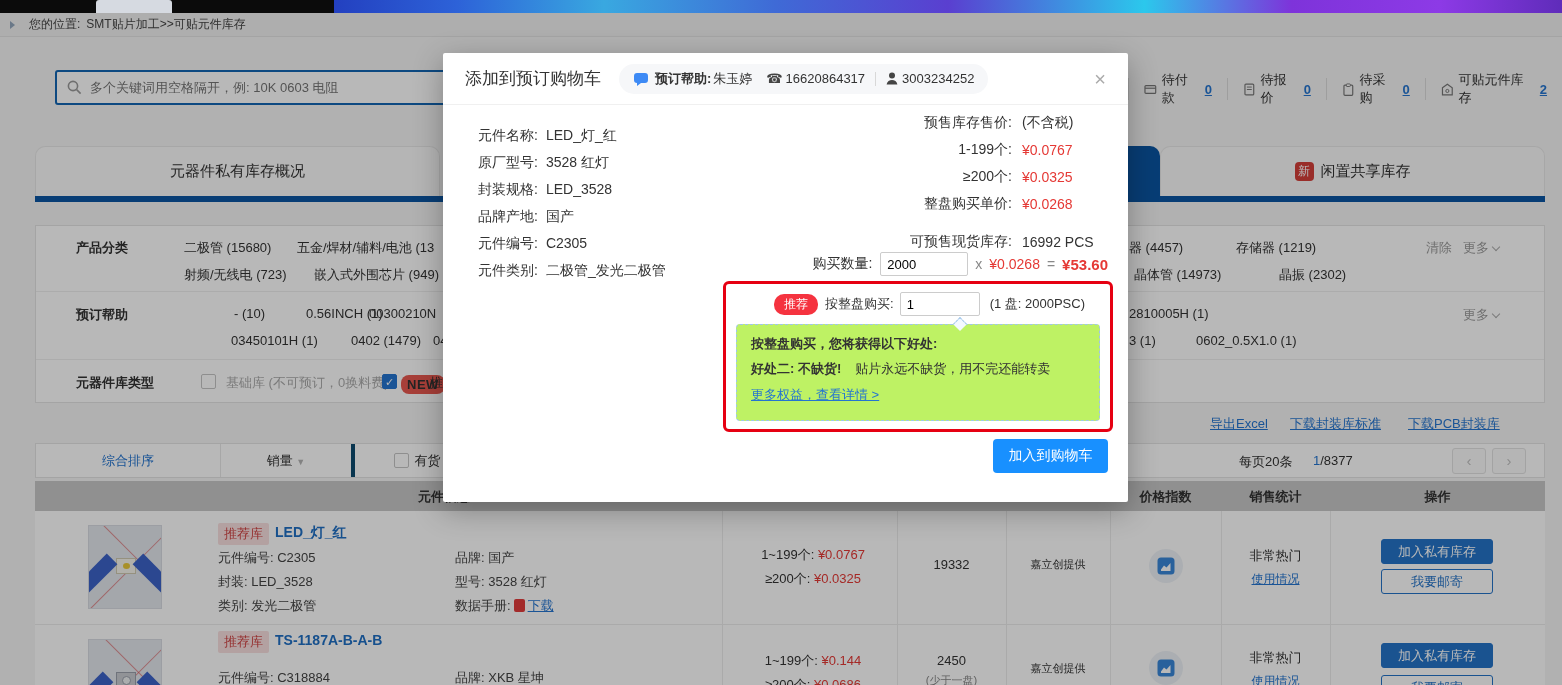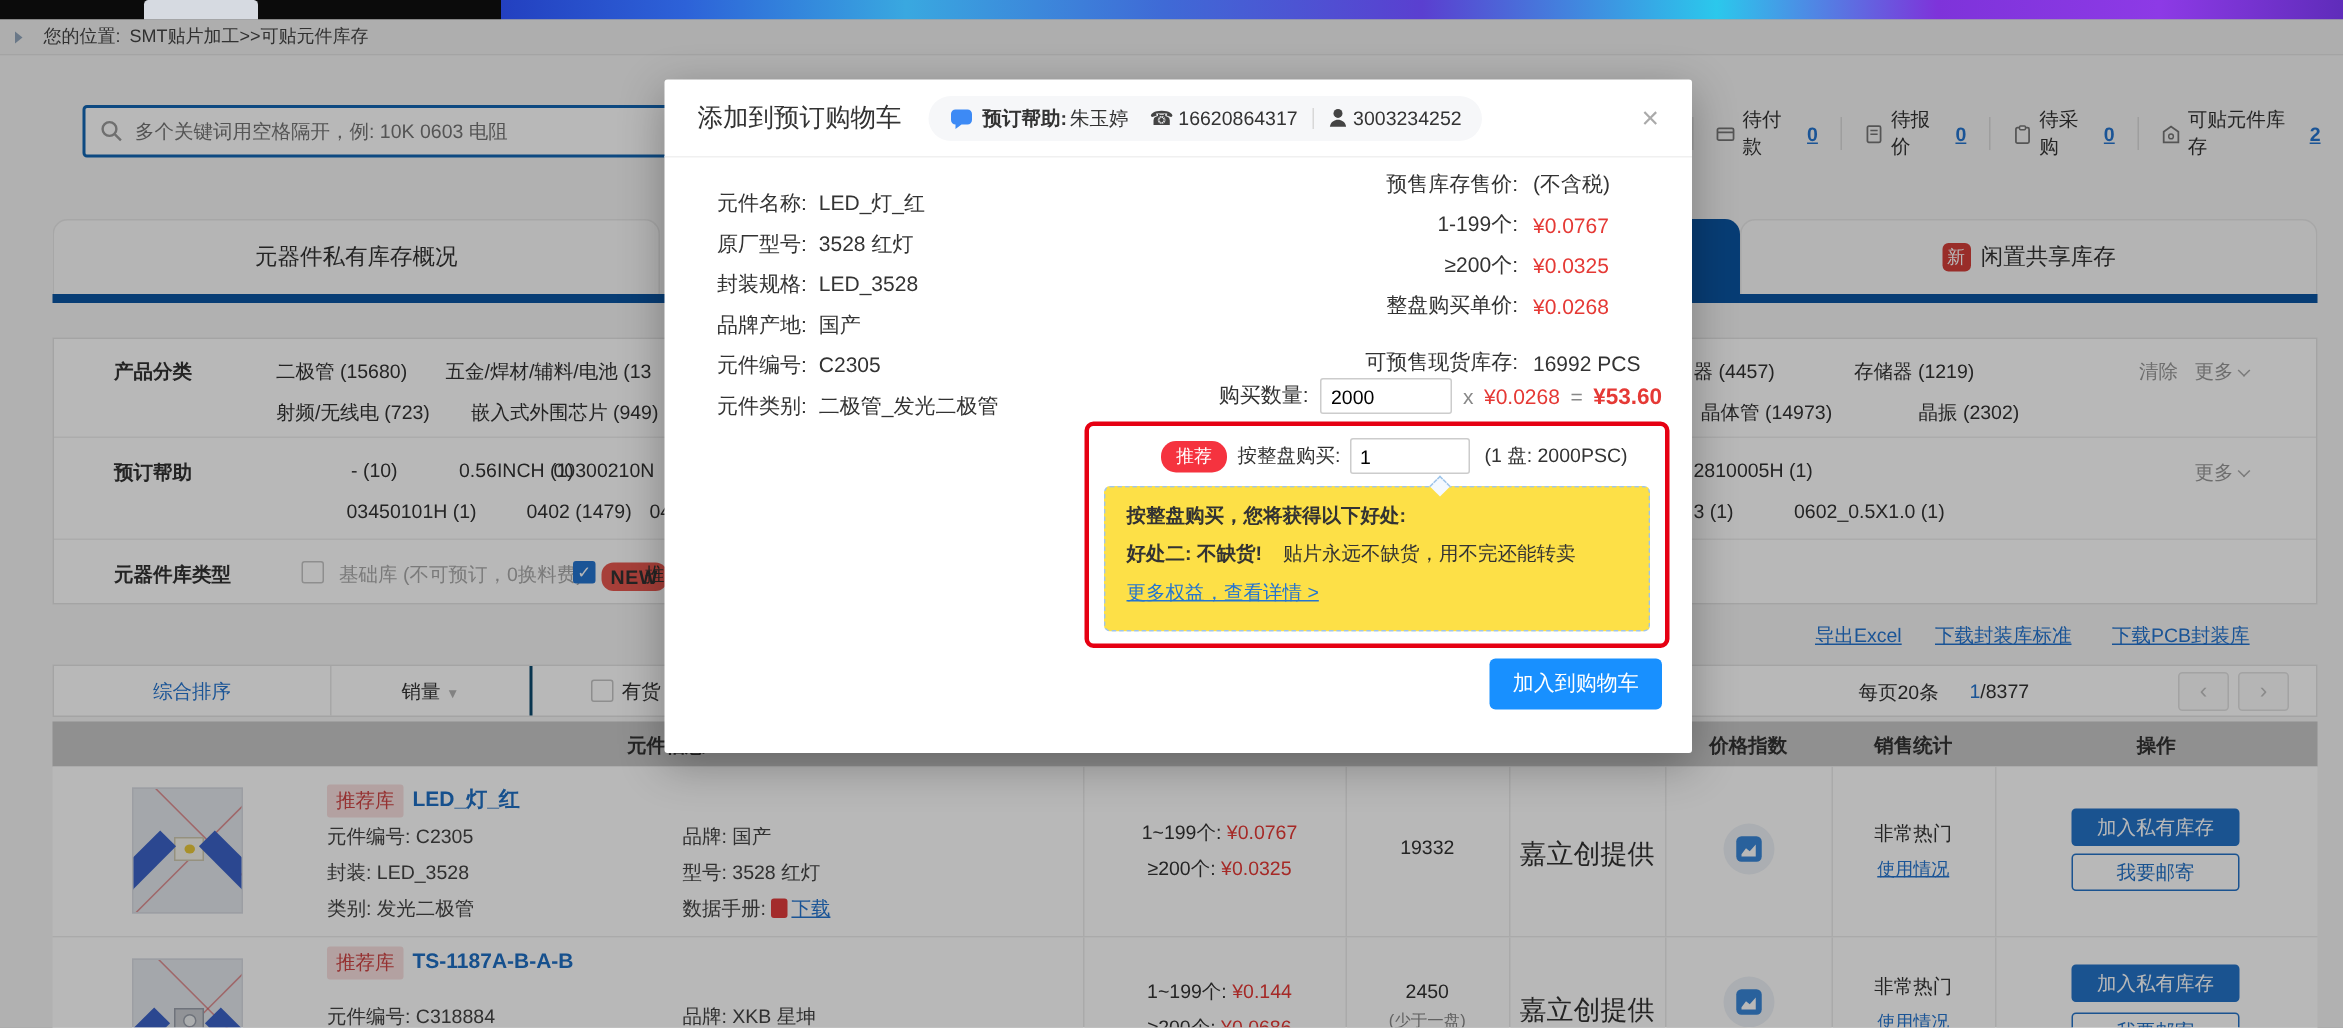--- a/index.html
+++ b/index.html
@@ -46,21 +46,21 @@
   .chev{display:inline-block;width:6px;height:6px;border-right:1.5px solid #aaa;border-bottom:1.5px solid #aaa;transform:rotate(45deg);margin-left:4px;vertical-align:2px}
   .cb{display:inline-block;width:15px;height:15px;border:1px solid #c5c5c5;background:#fff;border-radius:2px;vertical-align:middle;cursor:pointer}
   .cb.on{background:#2575d0;border-color:#2575d0;color:#fff;font-size:11px;line-height:15px;text-align:center}
   .newpill{position:absolute;background:#e8584f;color:#fff;font-size:9px;font-weight:bold;border-radius:8px;padding:2px 6px;letter-spacing:.5px}
 
   #exportlinks a{position:absolute;font-size:13px;color:#2575d0;text-decoration:underline;white-space:nowrap}
 
   #sortbar{position:absolute;left:35px;top:406px;width:1510px;height:35px;background:#fff;border:1px solid #e3e3e3}
   .sb-cell{position:absolute;top:0;height:33px;line-height:33px;text-align:center;font-size:13px;color:#333}
   #sb1{left:0;width:185px;border-right:1px solid #e8e8e8;color:#2575d0;cursor:pointer}
-  #sb2{left:185px;width:134px;border-right:2px solid #0c4a6e;cursor:pointer}
+  #sb2{left:185px;width:134px;border-right:4px solid #0c4a6e;cursor:pointer}
   #sb2 .dn{color:#b5b5b5;font-size:9px}
   #sb3{left:319px;width:124px}
   #sb3 .cb{margin-right:6px;margin-top:-2px}
   #sb-size{position:absolute;left:1203px;top:9px;font-size:13px;color:#333}
   #sb-page{position:absolute;left:1277px;top:9px;font-size:13px;color:#333}
   #sb-page b{color:#2575d0;font-weight:normal}
   .pgbtn{position:absolute;top:4px;width:34px;height:26px;border:1px solid #e2e2e2;background:#fbfbfb;border-radius:3px;color:#c0c0c0;font-size:15px;text-align:center;line-height:24px;cursor:pointer}
 
   #thead{position:absolute;left:35px;top:444px;width:1510px;height:30px;background:#c8c8c8}
   #thead span{position:absolute;top:7px;font-size:13px;font-weight:600;color:#333;text-align:center;white-space:nowrap}
@@ -79,21 +79,21 @@
   .p-name{position:absolute;left:240px;font-size:14px;font-weight:bold;color:#1f6fc4;text-decoration:none;cursor:pointer}
   .p-f{position:absolute;font-size:13px;color:#444;white-space:nowrap}
   .fc1{left:183px}
   .fc2{left:420px}
   .dl{color:#2575d0;text-decoration:underline;cursor:pointer}
   .pdf{display:inline-block;width:11px;height:13px;background:#e23c3c;border-radius:2px;vertical-align:-2px;margin:0 3px}
   .p-tier{position:absolute;left:690px;width:176px;text-align:center;font-size:13px;color:#333;line-height:24px;white-space:nowrap}
   .red{color:#e53935}
   .p-stock{position:absolute;left:862px;width:109px;text-align:center;font-size:13px;color:#333}
   .p-note{position:absolute;left:862px;width:109px;text-align:center;font-size:11px;color:#888}
-  .p-prov{position:absolute;left:971px;width:104px;text-align:center;font-size:18px;color:#333}
+  .p-prov{position:absolute;left:971px;width:104px;text-align:center;font-size:11px;color:#333}
   .p-chart{position:absolute;left:1114px;width:34px;height:34px;background:#eef2f7;border-radius:50%;display:flex;align-items:center;justify-content:center;cursor:pointer}
   .p-hot{position:absolute;left:1186px;width:109px;text-align:center;font-size:13px;color:#333}
   .p-usage{position:absolute;left:1186px;width:109px;text-align:center;font-size:12px;color:#2575d0;text-decoration:underline;cursor:pointer}
   .p-btn{position:absolute;left:1346px;width:112px;height:25px;border-radius:3px;font-size:13px;text-align:center;line-height:23px;cursor:pointer}
   .p-btn.solid{background:#2473c8;color:#fff;border:1px solid #2473c8}
   .p-btn.outline{background:#fff;color:#2473c8;border:1px solid #2473c8}
 
   
   #dim{position:absolute;left:0;top:13px;width:1562px;height:672px;background:rgba(0,0,0,.28);z-index:20}
 
@@ -111,21 +111,21 @@
   .mline{position:absolute;right:20px;display:flex;align-items:center;justify-content:flex-end;font-size:14px;color:#333;height:20px;white-space:nowrap}
   .mval{width:86px;text-align:left;margin-left:10px}
   .qty-in{width:88px;height:24px;border:1px solid #ccc;border-radius:2px;font-size:13px;padding:0 6px;outline:none;font-family:inherit}
   .gray{color:#888;margin:0 7px}
   .total{font-size:15px;font-weight:bold}
   #reelbox{position:absolute;left:280px;top:228px;width:390px;height:151px;border:3px solid #e60012;border-radius:6px;background:#fff}
   .reel-line{position:absolute;left:0;top:8px;width:100%;display:flex;align-items:center;padding-left:48px;font-size:13px;color:#333;white-space:nowrap}
   .recpill{background:#f5333f;color:#fff;font-size:12px;border-radius:10px;padding:2px 10px;margin-right:7px}
   .reel-in{width:80px;height:24px;border:1px solid #ccc;border-radius:2px;font-size:13px;padding:0 6px;margin-left:6px;outline:none;font-family:inherit}
   .reel-note{margin-left:10px}
-  #dashbox{position:absolute;left:10px;top:40px;right:10px;bottom:8px;background:#fde047;border:1px dashed #9fc5ea;border-radius:4px;padding:8px 14px;font-size:13px;color:#333}
+  #dashbox{position:absolute;left:10px;top:40px;right:10px;bottom:8px;background:#bef264;border:1px dashed #9fc5ea;border-radius:4px;padding:8px 14px;font-size:13px;color:#333}
   #notch{position:absolute;left:218px;top:-6px;width:10px;height:10px;background:#f4f9ff;border-left:1px dashed #9fc5ea;border-top:1px dashed #9fc5ea;transform:rotate(45deg)}
   #dashbox .bt{font-weight:bold;margin:2px 0 7px}
   #dashbox .bl{margin:3px 0}
   #dashbox .bl b{margin-right:14px}
   #dashbox a{color:#2575d0;text-decoration:underline;display:inline-block;margin-top:5px;cursor:pointer}
   #m-submit{position:absolute;left:550px;top:386px;width:115px;height:34px;background:#1890ff;border:none;border-radius:4px;color:#fff;font-size:14px;cursor:pointer;font-family:inherit}
 </style>
 </head>
 <body>
 

